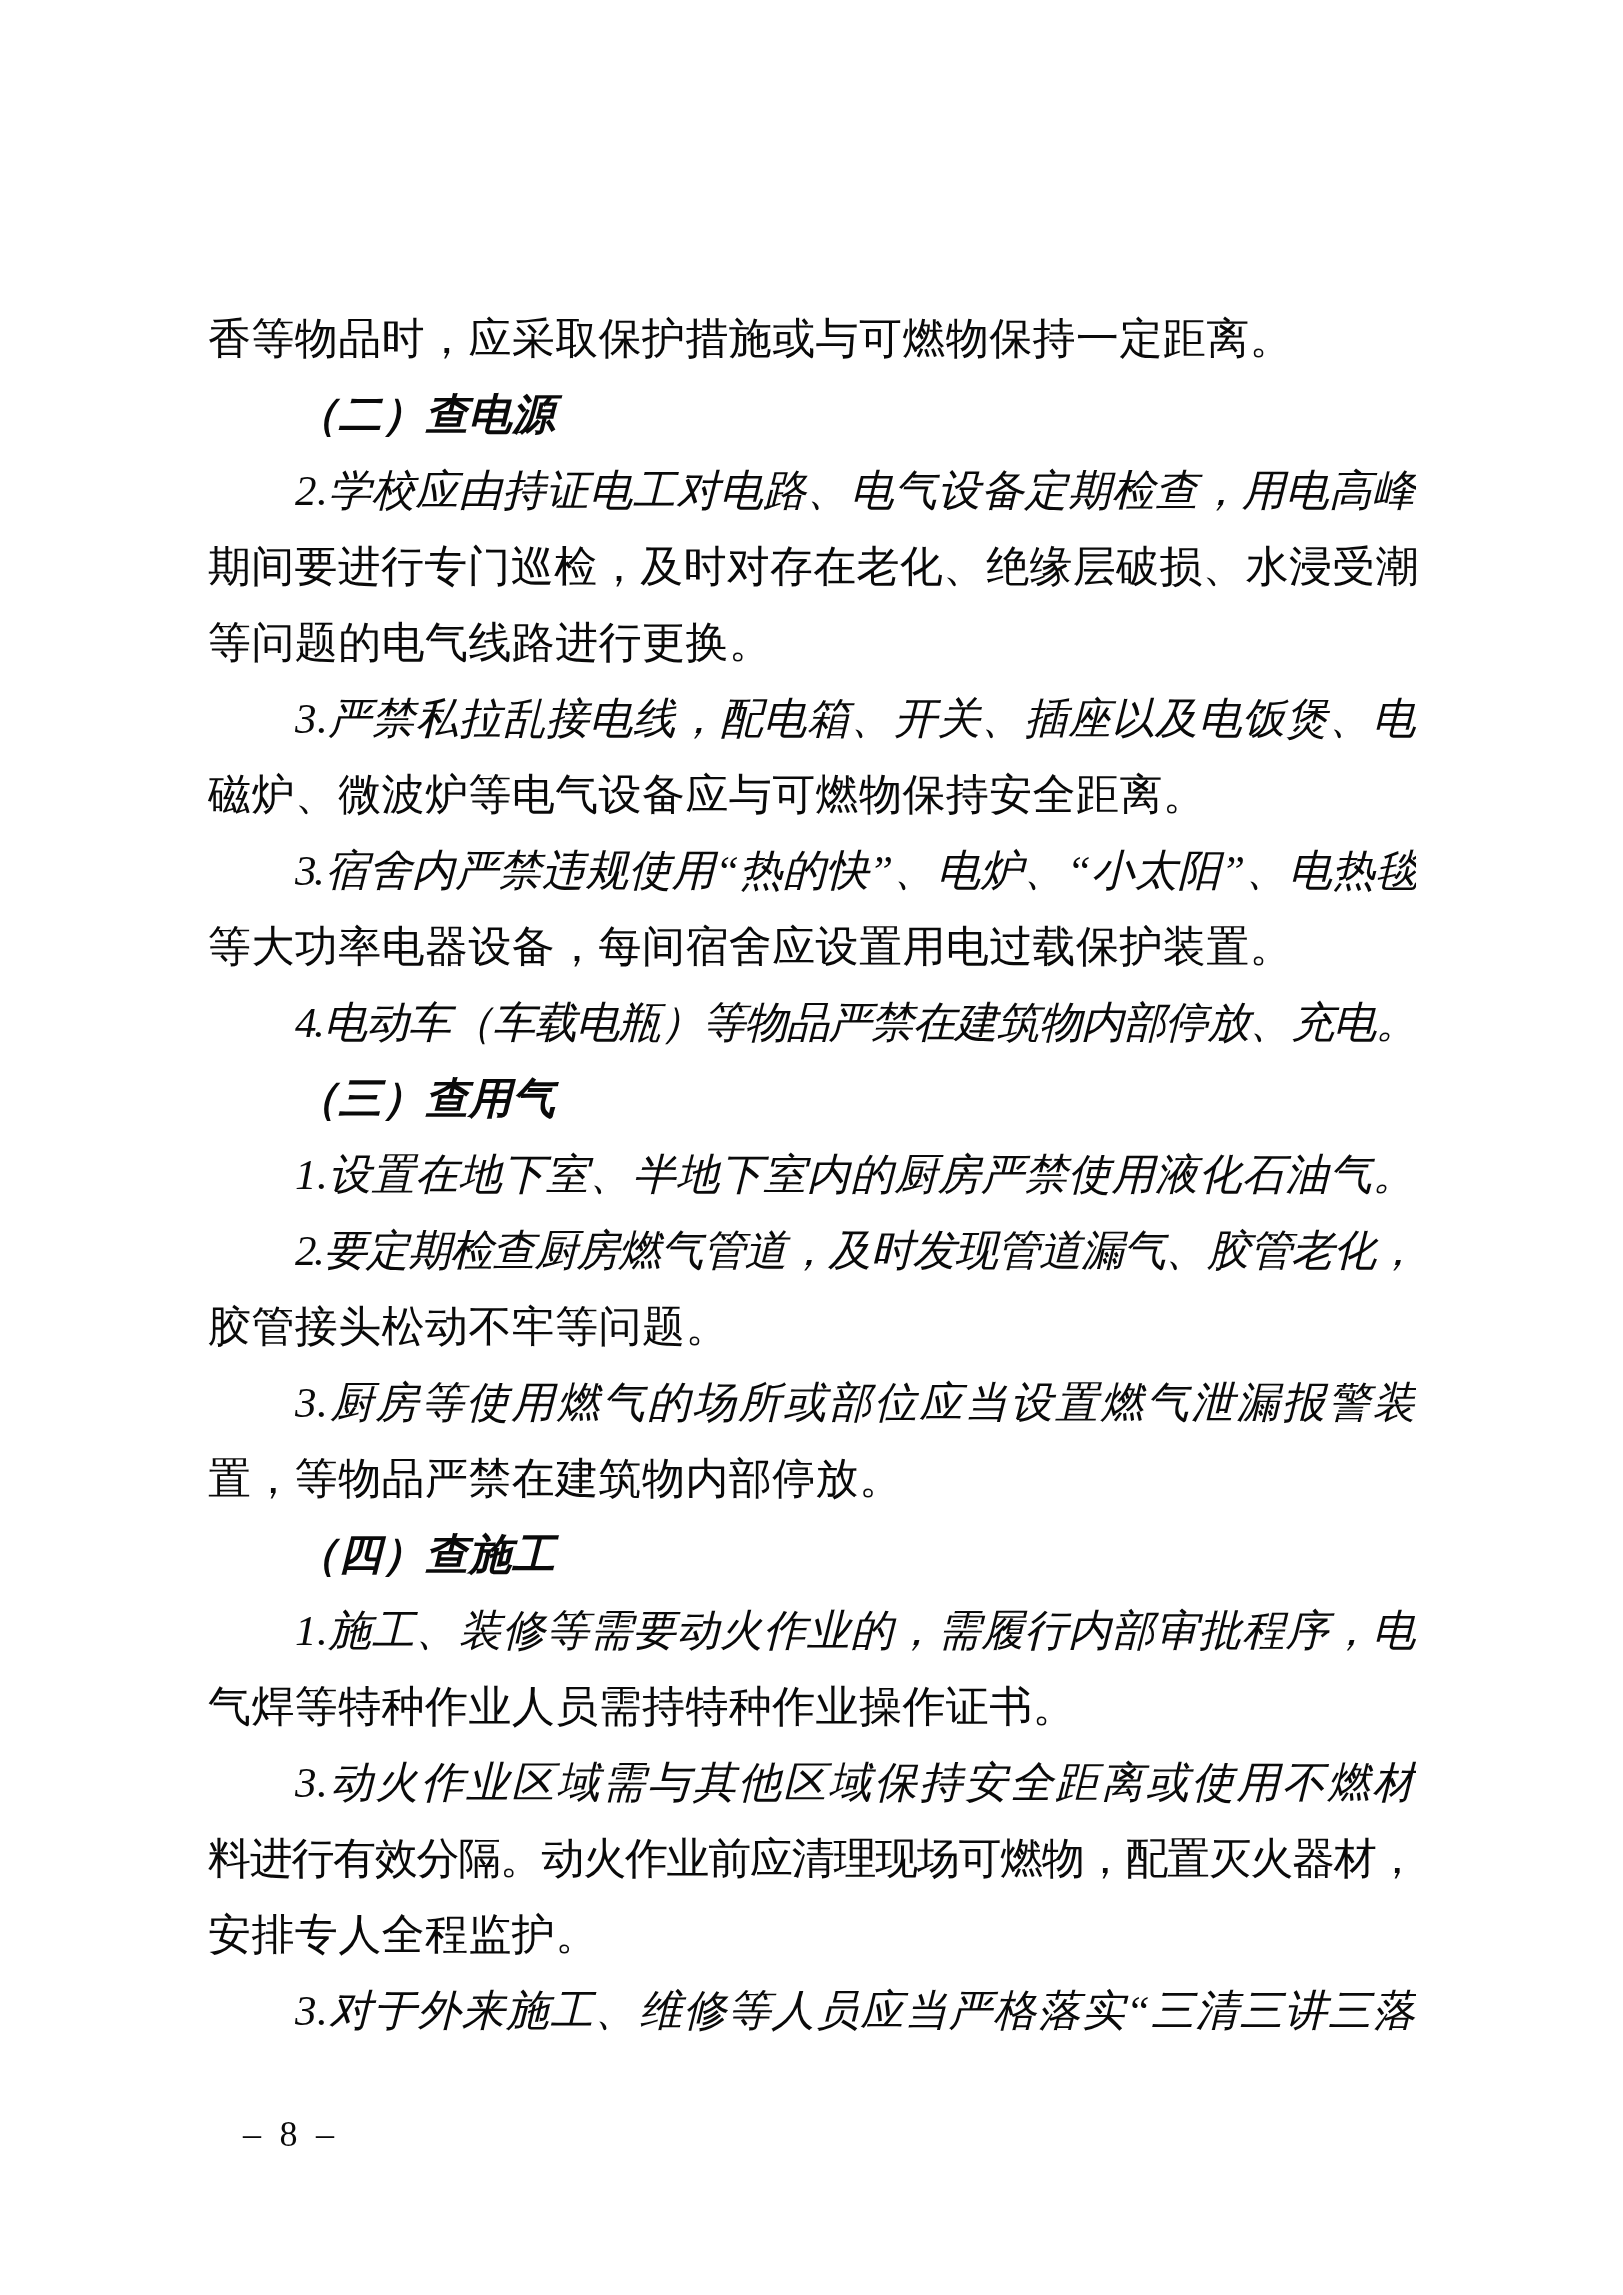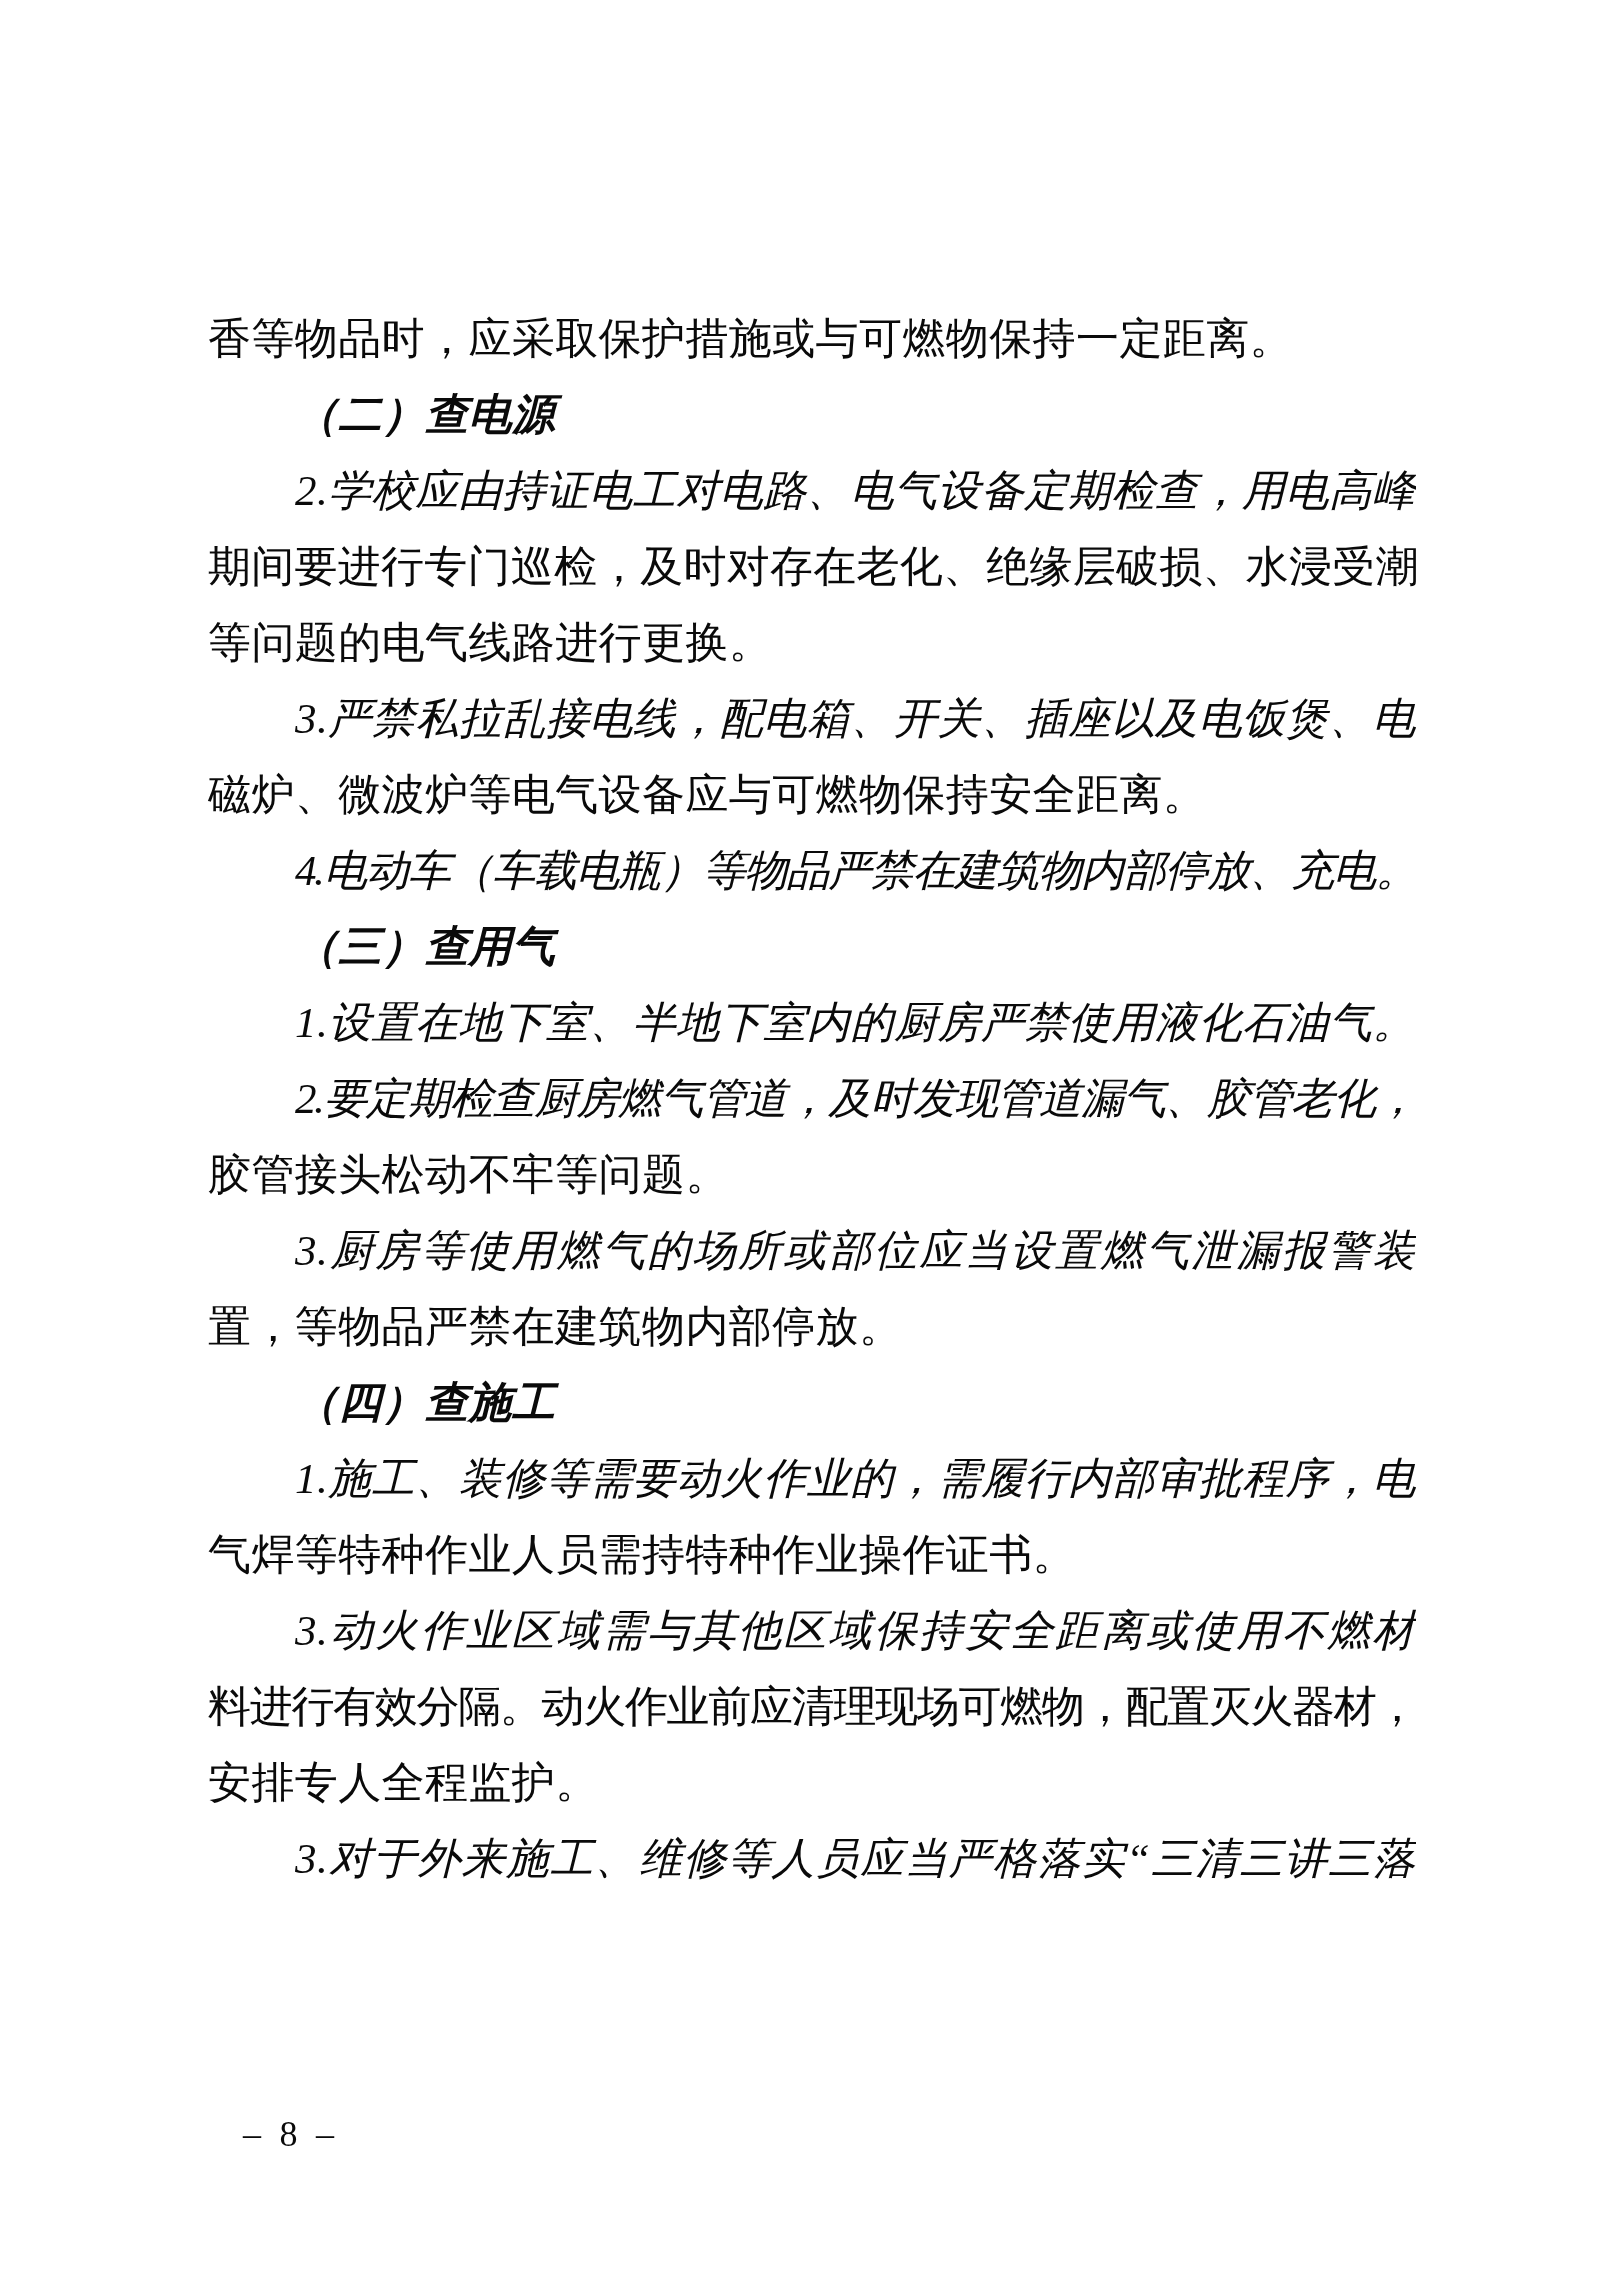--- a/index.html
+++ b/index.html
@@ -62,20 +62,22 @@
 
 <div class="page">
   <div class="text-block" id="doc-body">
       <div class="line">香等物品时，应采取保护措施或与可燃物保持一定距离。</div>
       <div class="line heading indent">（二）查电源</div>
       <div class="line indent justify">2.学校应由持证电工对电路、电气设备定期检查，用电高峰</div>
       <div class="line justify tight">期间要进行专门巡检，及时对存在老化、绝缘层破损、水浸受潮</div>
       <div class="line">等问题的电气线路进行更换。</div>
       <div class="line indent justify">3.严禁私拉乱接电线，配电箱、开关、插座以及电饭煲、电</div>
       <div class="line">磁炉、微波炉等电气设备应与可燃物保持安全距离。</div>
+      <div class="line indent justify tight">3.宿舍内严禁违规使用“热的快”、电炉、“小太阳”、电热毯</div>
+      <div class="line">等大功率电器设备，每间宿舍应设置用电过载保护装置。</div>
       <div class="line indent justify tight">4.电动车（车载电瓶）等物品严禁在建筑物内部停放、充电。</div>
       <div class="line heading indent">（三）查用气</div>
       <div class="line indent justify">1.设置在地下室、半地下室内的厨房严禁使用液化石油气。</div>
       <div class="line indent justify tight">2.要定期检查厨房燃气管道，及时发现管道漏气、胶管老化，</div>
       <div class="line">胶管接头松动不牢等问题。</div>
       <div class="line indent justify">3.厨房等使用燃气的场所或部位应当设置燃气泄漏报警装</div>
       <div class="line">置，等物品严禁在建筑物内部停放。</div>
       <div class="line heading indent">（四）查施工</div>
       <div class="line indent justify">1.施工、装修等需要动火作业的，需履行内部审批程序，电</div>
       <div class="line">气焊等特种作业人员需持特种作业操作证书。</div>

